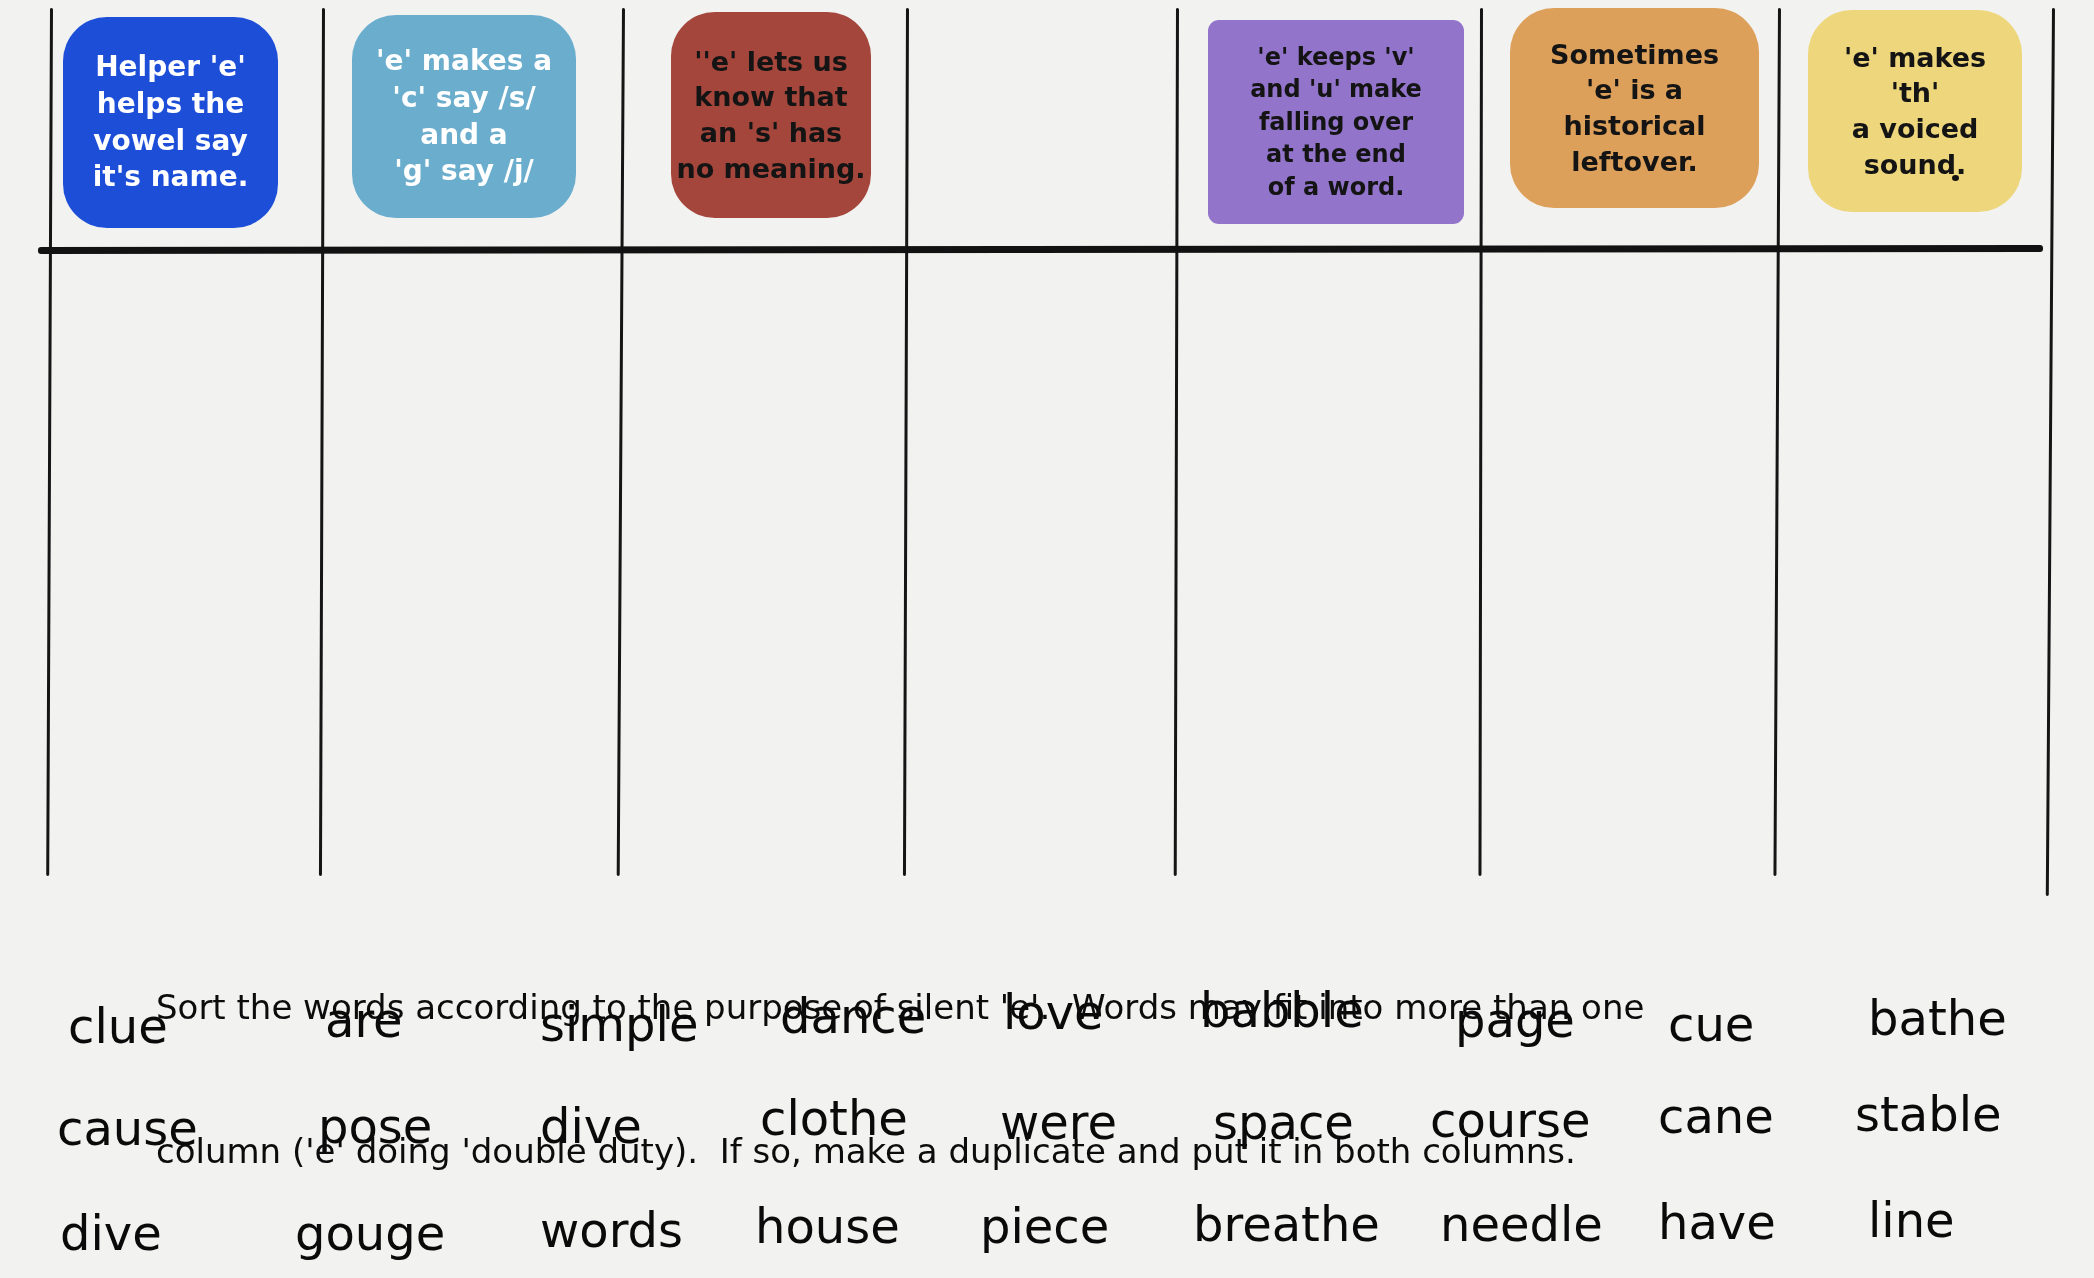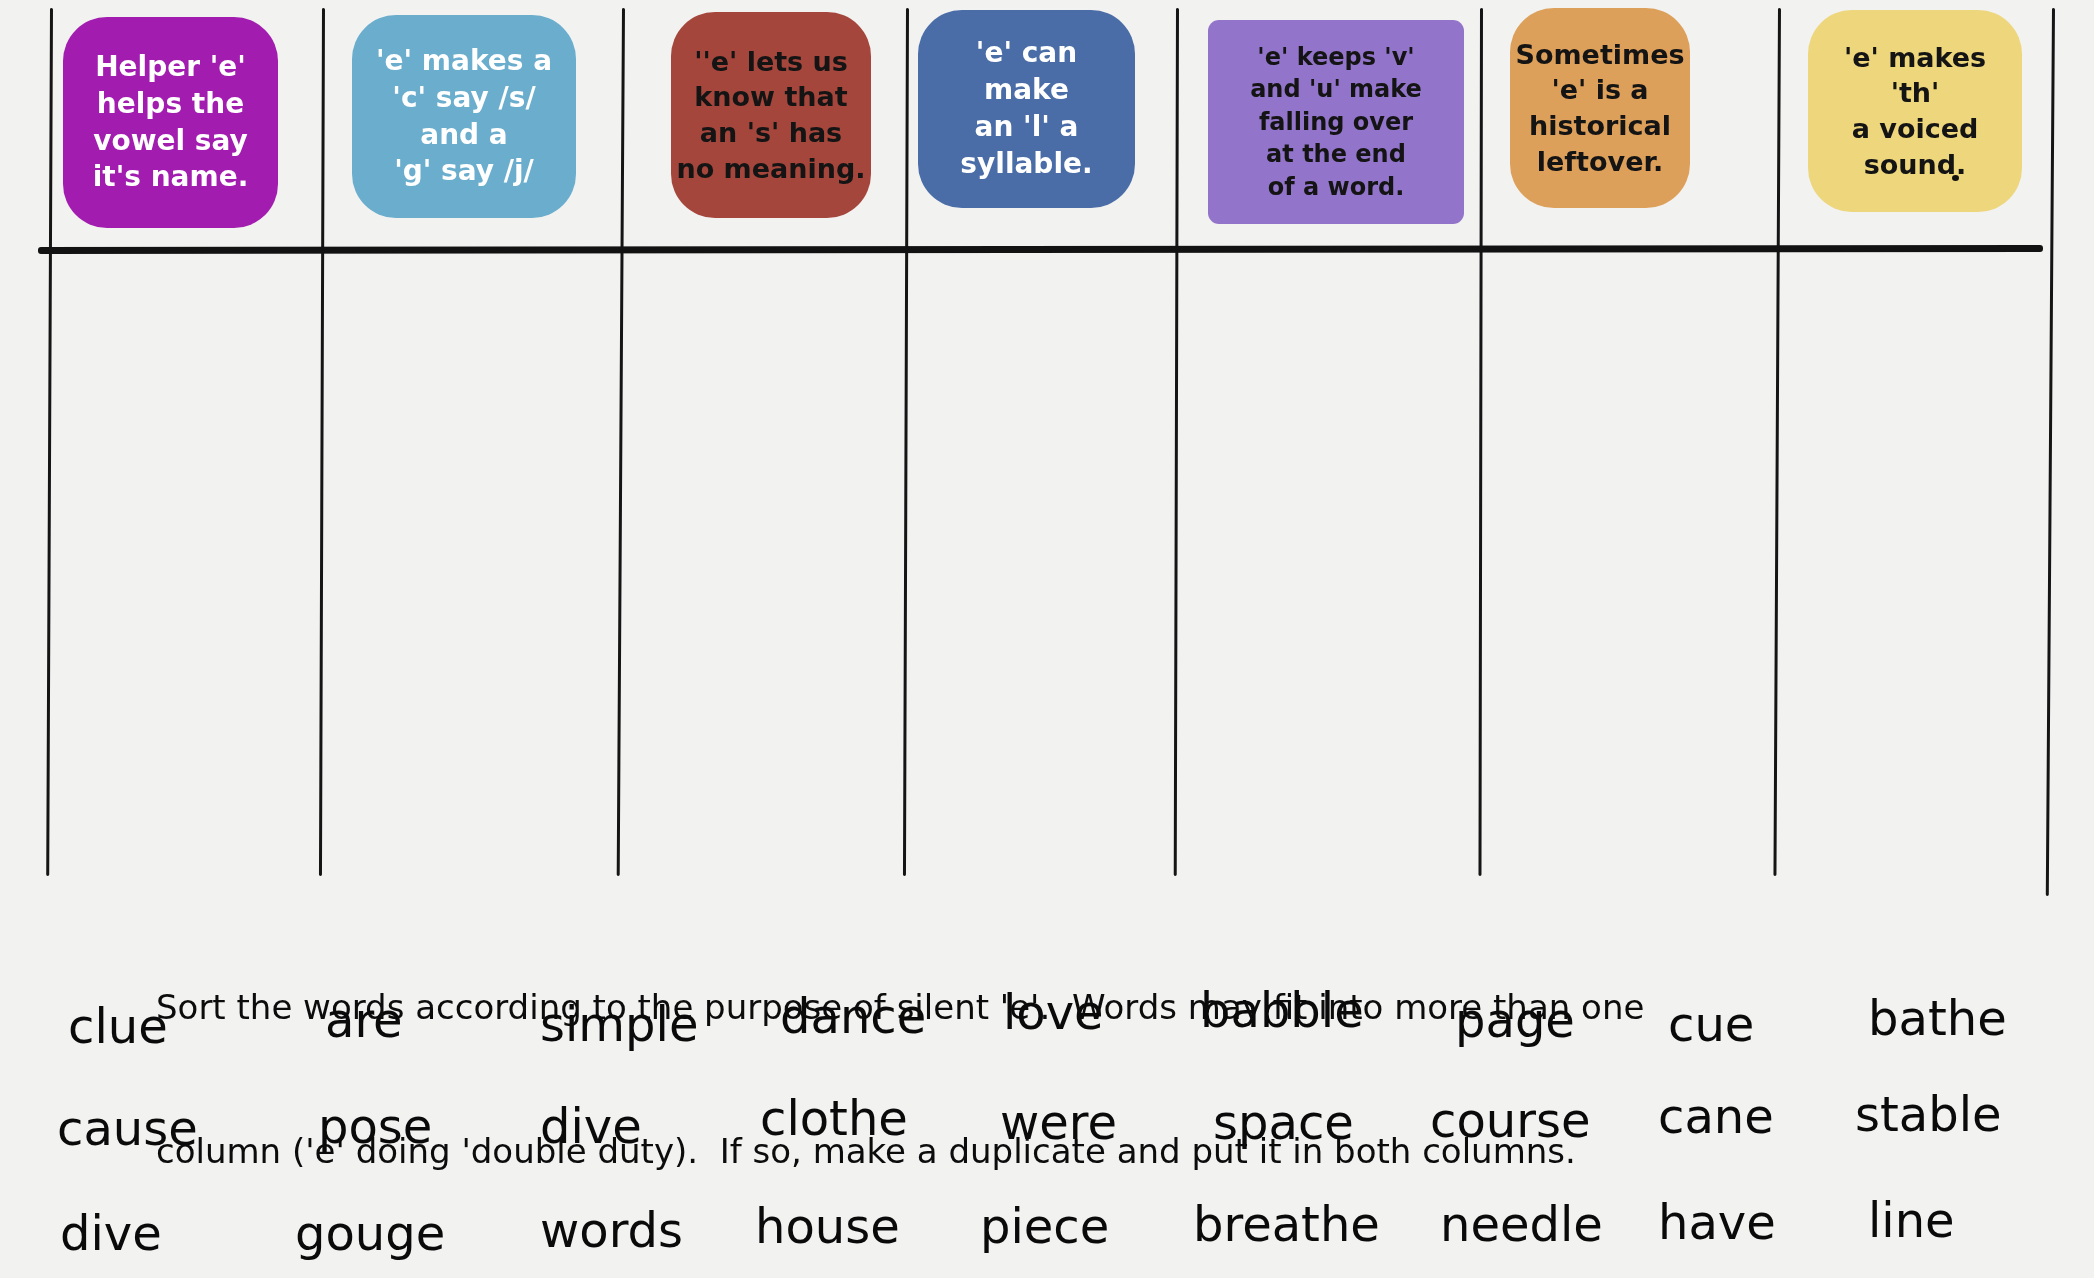--- a/index.html
+++ b/index.html
@@ -97,57 +97,51 @@
   <div class="hline" style="transform:rotate(-0.06deg);"></div>
 
   <div class="dropzone" style="left:54px;  width:266px;"></div>
   <div class="dropzone" style="left:326px; width:294px;"></div>
   <div class="dropzone" style="left:626px; width:278px;"></div>
   <div class="dropzone" style="left:910px; width:264px;"></div>
   <div class="dropzone" style="left:1180px; width:298px;"></div>
   <div class="dropzone" style="left:1484px; width:292px;"></div>
   <div class="dropzone" style="left:1782px; width:268px;"></div>
 
-  <div class="card" style="left: 63px; top: 17px; width: 215px; height: 211px; font-size: 28px; background: #a21caf; color: rgb(255, 255, 255);">
+  <div class="card" style="left: 63px; top: 17px; width: 215px; height: 211px; font-size: 28px; background: #1d4ed8; color: rgb(255, 255, 255);">
     <div class="cline">Helper 'e'</div>
     <div class="cline">helps the</div>
     <div class="cline">vowel say</div>
     <div class="cline">it's name.</div>
   </div>
 
   <div class="card" style="left: 352px; top: 15px; width: 224px; height: 203px; font-size: 28px; background: rgb(106, 173, 205); color: rgb(255, 255, 255);">
     <div class="cline">'e' makes a</div>
     <div class="cline">'c' say /s/</div>
     <div class="cline">and a</div>
     <div class="cline">'g' say /j/</div>
   </div>
 
   <div class="card" style="left: 643px; top: 12px; width: 200px; height: 206px; font-size: 27px; background: rgb(165, 70, 60); color: rgb(20, 20, 20); margin-left: 28px;">
     <div class="cline">''e' lets us</div>
     <div class="cline">know that</div>
     <div class="cline">an 's' has</div>
     <div class="cline">no meaning.</div>
   </div>
 
-  <div class="card" style="left: 918px; top: 10px; width: 217px; height: 198px; font-size: 28px; background: rgb(74, 109, 167); color: rgb(255, 255, 255);">
-    <div class="cline">'e' can</div>
-    <div class="cline">make</div>
-    <div class="cline">an 'l' a</div>
-    <div class="cline">syllable.</div>
-  </div>
 
   <div class="card" style="left: 1208px; top: 20px; width: 256px; height: 204px; font-size: 24px; line-height: 1.35; background: rgb(147, 116, 203); color: rgb(20, 20, 20); border-radius: 11px;">
     <div class="cline">'e' keeps 'v'</div>
     <div class="cline">and 'u' make</div>
     <div class="cline">falling over</div>
     <div class="cline">at the end</div>
     <div class="cline">of a word.</div>
   </div>
 
-  <div class="card" style="left: 1510px; top: 8px; width: 180px; height: 200px; font-size: 27px; background: rgb(221, 160, 91); color: rgb(20, 20, 20);">
+  <div class="card" style="left: 1510px; top: 8px; width: 249px; height: 200px; font-size: 27px; background: rgb(221, 160, 91); color: rgb(20, 20, 20);">
     <div class="cline">Sometimes</div>
     <div class="cline">'e' is a</div>
     <div class="cline">historical</div>
     <div class="cline">leftover.</div>
   </div>
 
   <div class="card" style="left: 1808px; top: 10px; width: 214px; height: 202px; font-size: 27px; background: rgb(237, 214, 123); color: rgb(20, 20, 20);">
     <div class="cline">'e' makes</div>
     <div class="cline">'th'</div>
     <div class="cline">a voiced</div>

